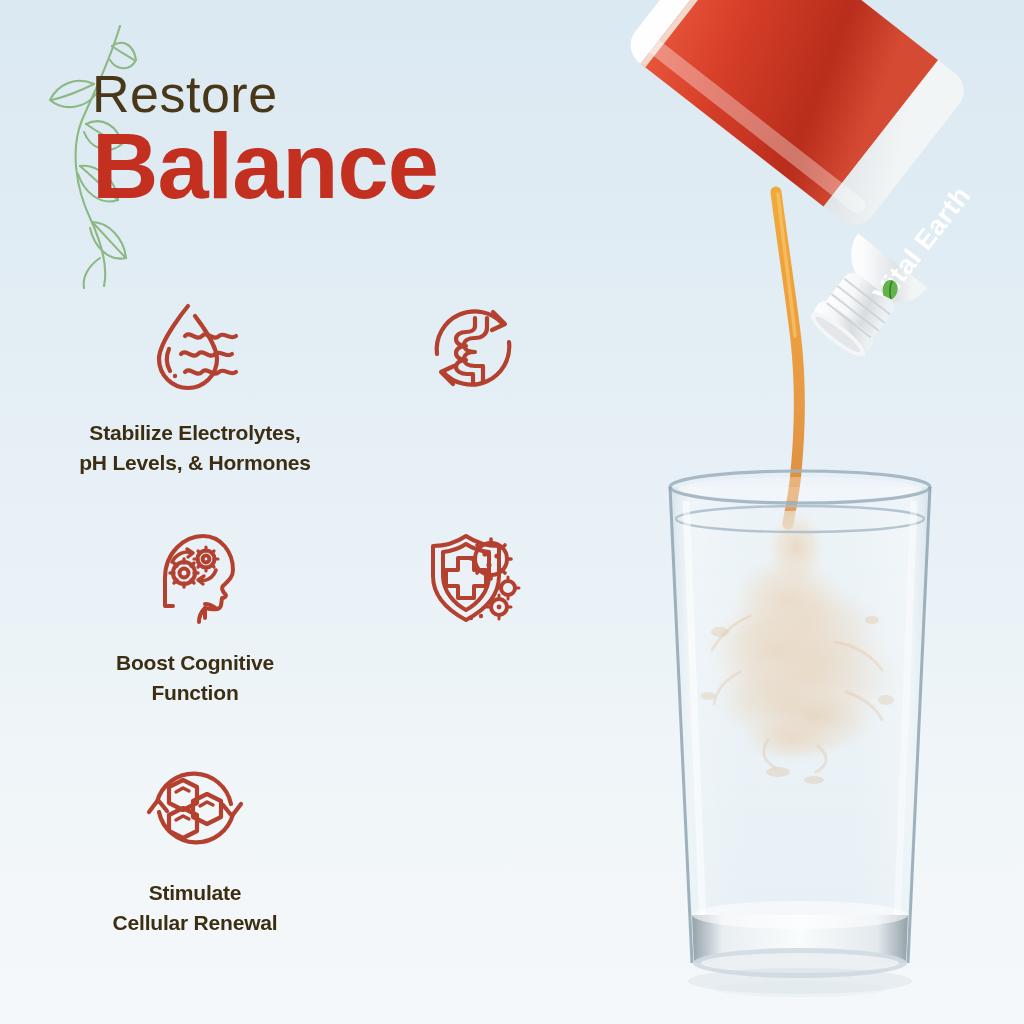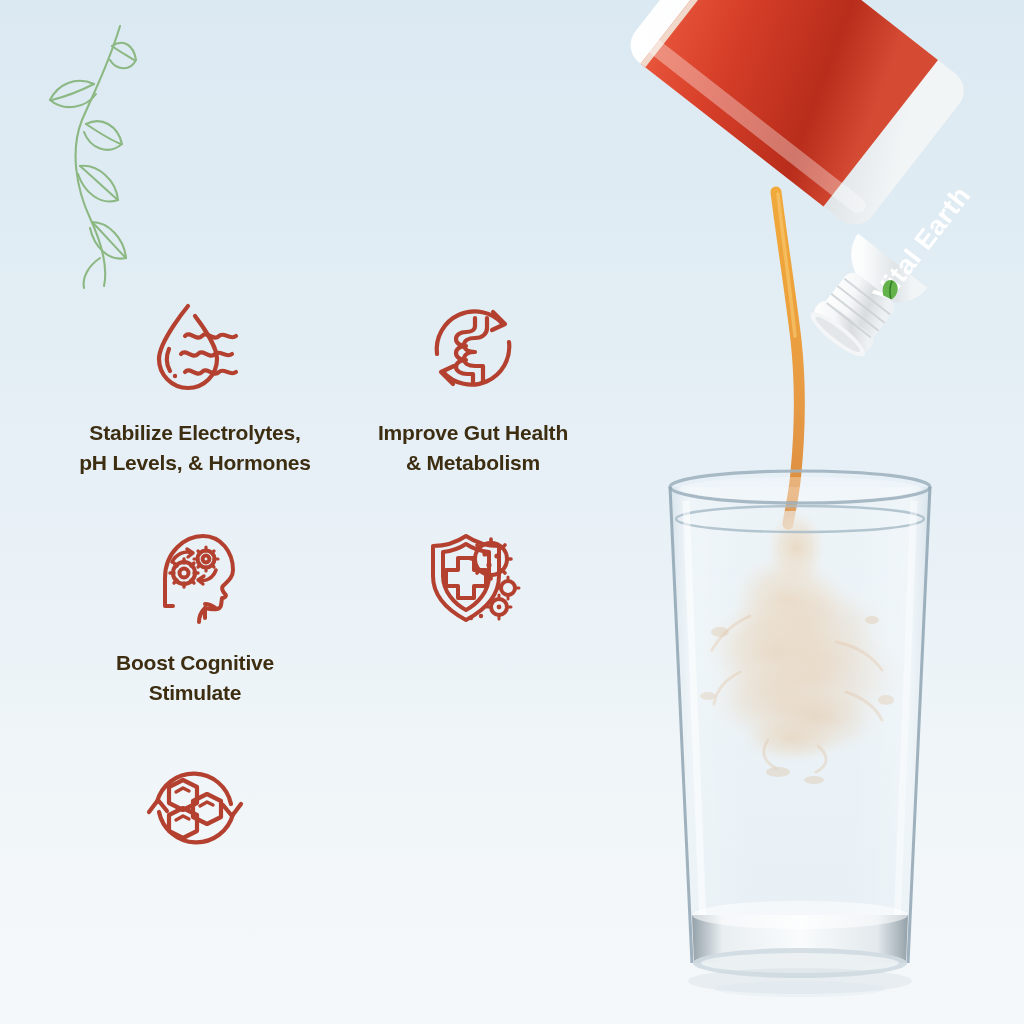--- a/index.html
+++ b/index.html
@@ -65,20 +65,24 @@
       <path d="M44 104 C60 96, 76 106, 80 124 C66 136, 48 128, 42 112"></path>
       <path d="M44 104 C56 112, 68 120, 79 124"></path>
       <path d="M38 146 C56 144, 74 160, 76 180 C58 186, 42 172, 36 154"></path>
       <path d="M38 146 C52 158, 64 170, 76 180"></path>
       <path d="M50 202 C66 202, 82 218, 84 238 C66 242, 52 226, 48 208"></path>
       <path d="M50 202 C62 214, 74 228, 84 238"></path>
       <path d="M58 238 C46 246, 40 258, 42 268"></path>
     </g>
   </svg>
 
+  <div id="headline">
+    <div id="restore">Restore</div>
+    <div id="balance">Balance</div>
+  </div>
 
   <div id="benefits">
 
     <div class="benefit">
       <svg class="ico" viewBox="0 0 104 104">
         <g fill="none" stroke="#b4402f" stroke-width="4.2" stroke-linecap="round" stroke-linejoin="round">
           <path d="M45 10 C45 10, 16 45, 16 63 A29 29 0 0 0 74 63 C74 52, 62 33, 52 20"></path>
           <path d="M26 53 C23 60, 23 68, 27 75"></path>
           <circle cx="32" cy="80" r="2.2" fill="#b4402f" stroke="none"></circle>
           <path d="M42 40 C47 34, 53 46, 59 40 C64 34, 70 46, 76 40 C81 35, 87 45, 93 40"></path>
@@ -96,22 +100,20 @@
           <path d="M16 58 A38 38 0 0 1 82 28"></path>
           <path d="M88 46 A38 38 0 0 1 22 76"></path>
           <path d="M72 16 L84 28 L71 34"></path>
           <path d="M32 88 L20 76 L33 70"></path>
           <path d="M54 22 L54 30 C54 34, 50 36, 45 36 C39 36, 35 39, 35 43 C35 47, 39 50, 45 50
                    C39 50, 35 53, 35 57 C35 61, 39 64, 45 64 C39 64, 35 67, 35 71 C35 75, 40 78, 46 78 L52 78 L52 86"></path>
           <path d="M66 22 L66 32 C66 38, 61 42, 54 42 C47 42, 43 45, 43 49 C43 53, 47 56, 54 56
                    C47 56, 43 59, 43 63 C43 67, 47 70, 54 70 L62 70 L62 86"></path>
         </g>
       </svg>
-      <div class="cap">Improve Gut Health
-&amp; Metabolism</div>
     </div>
 
     <div class="benefit">
       <svg class="ico" viewBox="0 0 104 104">
         <g fill="none" stroke="#b4402f" stroke-width="4" stroke-linecap="round" stroke-linejoin="round">
           <path d="M22 52 C22 26, 42 10, 60 10 C78 10, 90 26, 90 44
                    C90 52, 84 56, 80 60 C78 62, 80 66, 82 68 C84 70, 82 72, 79 72
                    C78 78, 79 82, 74 83 C70 84, 66 83, 62 82 L62 92"></path>
           <path d="M22 52 L22 80 L30 80"></path>
           <path d="M62 82 C58 86, 56 90, 56 96"></path>
@@ -143,21 +145,21 @@
               <path d="M57 39 L55 41"></path>
           </g>
 
           <path d="M29 36 C33 28, 42 24, 49 27" stroke-width="3.6"></path>
           <path d="M44 23 L50 27 L45 31" stroke-width="3.4"></path>
           <path d="M73 44 C70 52, 63 56, 56 54" stroke-width="3.6"></path>
           <path d="M61 50 L55 54 L60 58" stroke-width="3.4"></path>
         </g>
       </svg>
       <div class="cap">Boost Cognitive
-Stimulate</div>
+Function</div>
     </div>
 
 
     <div class="benefit">
       <svg class="ico" viewBox="0 0 104 104">
         <g fill="none" stroke="#b4402f" stroke-width="4" stroke-linecap="round" stroke-linejoin="round">
           <path d="M12 20 C24 20, 36 16, 45 10 C54 16, 66 20, 78 20
                    L78 50 C78 72, 60 86, 45 94 C30 86, 12 72, 12 50 Z"></path>
           <path d="M22 26 C31 25, 39 22, 45 18 C51 22, 59 25, 68 26
                    L68 50 C68 66, 56 78, 45 84 C34 78, 22 66, 22 50 Z"></path>
@@ -207,20 +209,22 @@
           <path d="M6 56 L15 44 L24 55"></path>
           <path d="M98 48 L89 60 L80 49"></path>
           <polygon points="40,24 54,31 54,47 40,54 26,47 26,31"></polygon>
           <polygon points="40,52 54,59 54,75 40,82 26,75 26,59"></polygon>
           <polygon points="64,38 78,45 78,61 64,68 50,61 50,45"></polygon>
           <path d="M33 36 L40 32 L46 35" stroke-width="3.4"></path>
           <path d="M33 64 L40 60 L46 63" stroke-width="3.4"></path>
           <path d="M57 50 L64 46 L70 49" stroke-width="3.4"></path>
         </g>
       </svg>
+      <div class="cap">Stimulate
+Cellular Renewal</div>
     </div>
 
   </div>
 
   <div id="product">
 
     <svg id="bottle" viewBox="0 0 424 460">
       <defs>
         <linearGradient id="capG" x1="0" y1="0" x2="0.25" y2="1">
           <stop offset="0%" stop-color="#ffffff"></stop>

